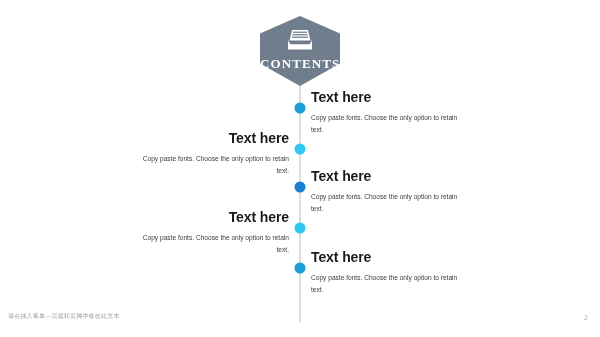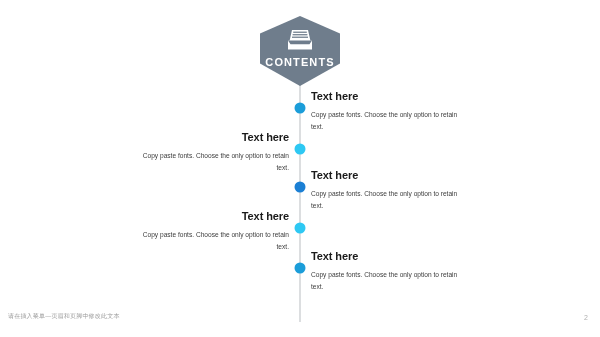--- a/index.html
+++ b/index.html
@@ -52,23 +52,24 @@
     width: 26px;
     height: 24px;
   }
   .hex-label {
     position: absolute;
     left: 0;
     right: 0;
     top: 40px;
     text-align: center;
     color: #ffffff;
-    font-size: 11px;
+    font-size: 13px;
     font-weight: bold;
     letter-spacing: 1.1px;
+    font-family: Liberation Serif, serif;
   }
 
   
   .dot {
     position: absolute;
     left: 300px;
     width: 11px;
     height: 11px;
     border-radius: 50%;
     transform: translate(-50%, -50%);
@@ -81,21 +82,21 @@
   }
   .entry.right {
     left: 311px;
     text-align: left;
   }
   .entry.left {
     left: 129px;
     text-align: right;
   }
   .entry-title {
-    font-size: 11px;
+    font-size: 14px;
     font-weight: bold;
     color: #1a1a1a;
     letter-spacing: -0.1px;
     margin: 0 0 7px 0;
     line-height: 1.1;
   }
   .entry-body {
     font-size: 6.6px;
     color: #3d3d3d;
     line-height: 1.75;

